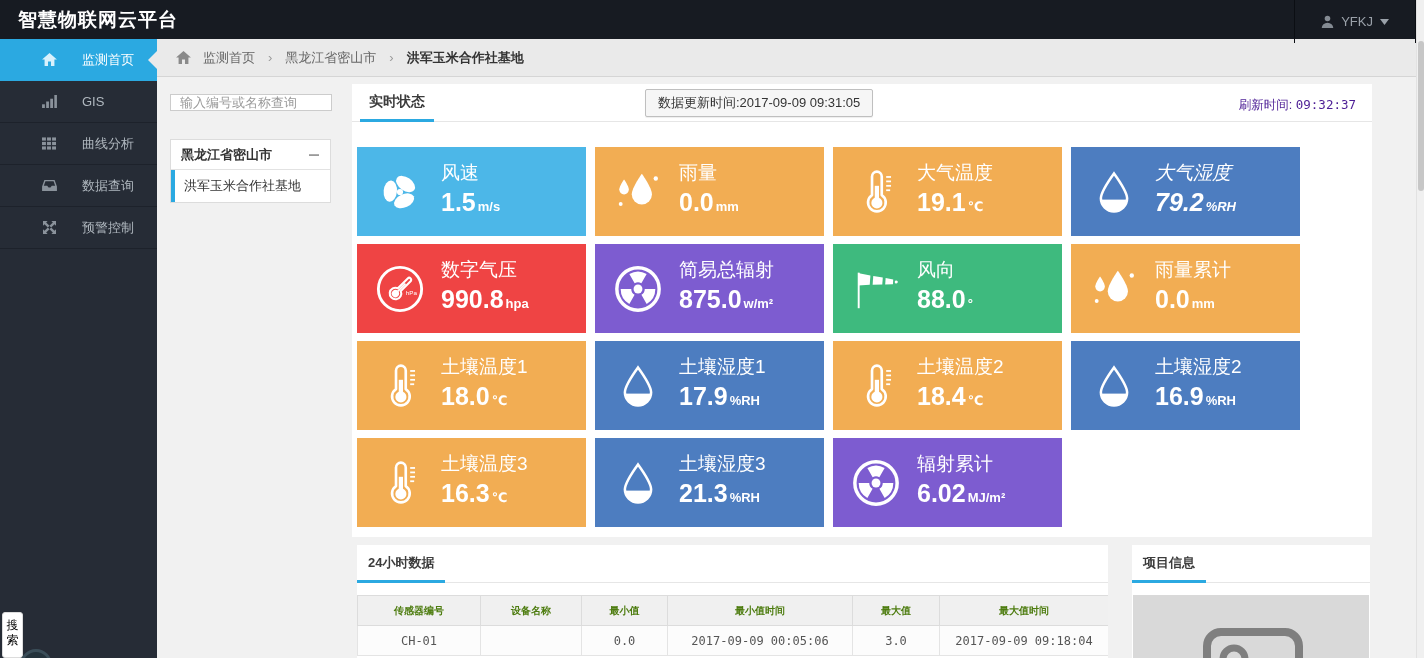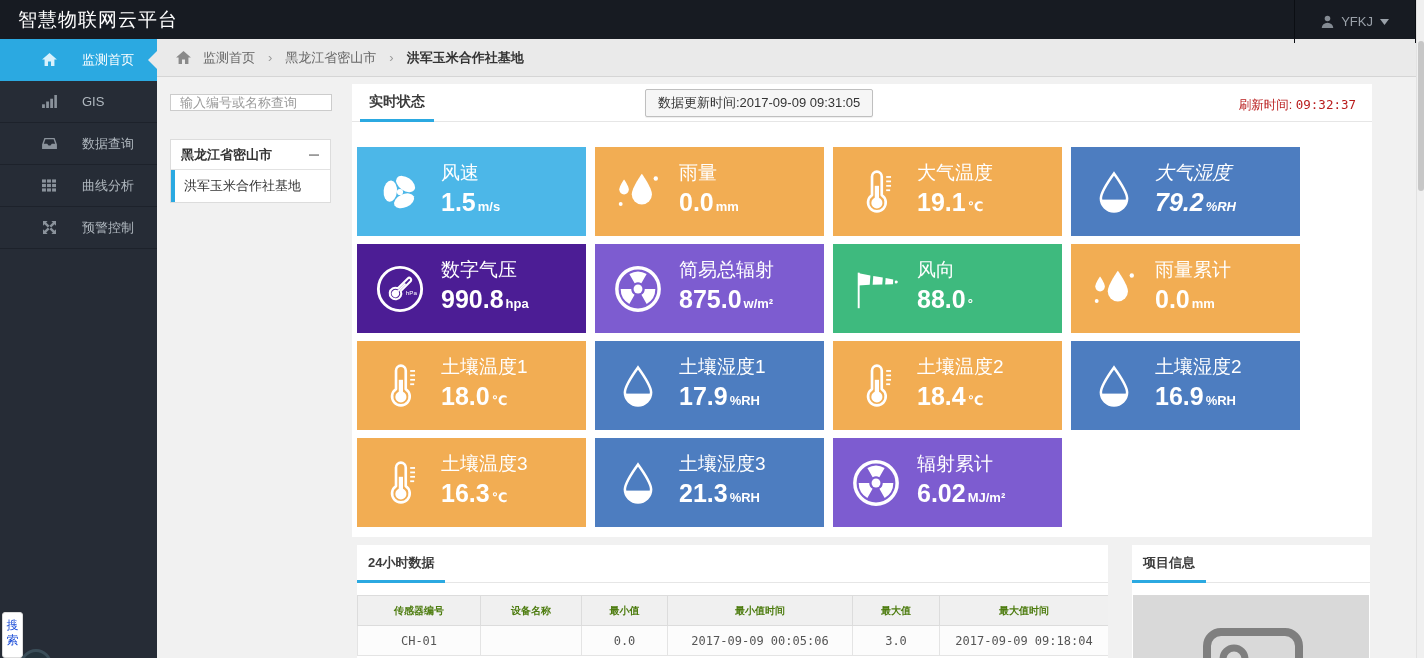--- a/index.html
+++ b/index.html
@@ -3,21 +3,21 @@
 <meta charset="utf-8">
 <style>
   * { margin:0; padding:0; box-sizing:border-box; }
   html,body { width:1424px; height:658px; overflow:hidden; background:#f1f1f1;
               font-family:"Liberation Sans","DejaVu Sans",sans-serif; }
   #app { position:relative; width:1424px; height:658px; overflow:hidden; background:#f1f1f1; }
 
   
   .header { position:absolute; left:0; top:0; width:1424px; height:39px; background:#171b22; z-index:3; }
   .header-title { position:absolute; left:18px; top:0; line-height:39px; color:#fff;
-                  font-size:19px; font-weight:normal; letter-spacing:1px; }
+                  font-size:19px; font-weight:bold; letter-spacing:1px; }
   .user-box { position:absolute; right:8px; top:0; height:43px; display:flex; align-items:center; gap:7px;
               padding:0 26px; border-left:1px solid #0b0e13; border-right:1px solid #0b0e13;
               color:#9aa1a9; font-size:13px; cursor:pointer; }
   .user-box .uicon { display:flex; color:#848b93; }
   .user-box .caret { display:flex; color:#9aa1a9; }
 
   
   .scrollbar { position:absolute; right:0; top:0; width:8px; height:658px; background:#f0f0f0;
                border-left:1px solid #e2e2e2; z-index:6; }
   .scroll-thumb { position:absolute; left:1px; top:41px; width:6px; height:150px; background:#c7c7c7; border-radius:3px; }
@@ -53,21 +53,21 @@
                border-left:4px solid #2ba9e1; font-size:13px; color:#333; background:#fff; cursor:pointer; }
 
   
   .main-card { position:absolute; left:352px; top:84px; width:1020px; height:453px; background:#fff; z-index:1; }
   .tab-row { position:relative; height:38px; border-bottom:1px solid #e6e6e6; }
   .tab { position:absolute; left:8px; top:9px; padding:0 9px 8px 9px; font-size:14px; font-weight:bold; color:#3c3c3c;
          border-bottom:3px solid #2ba9e1; cursor:pointer; }
   .update-btn { position:absolute; left:293px; top:5px; height:28px; line-height:26px; padding:0 12px;
                 border:1px solid #bfbfbf; background:#f6f6f6; font-size:13px; color:#333; border-radius:2px;
                 box-shadow:0 1px 1px rgba(0,0,0,0.07); cursor:pointer; white-space:nowrap; }
-  .refresh { position:absolute; right:16px; top:13px; font-size:12.5px; color:#b91c1c; }
+  .refresh { position:absolute; right:16px; top:13px; font-size:12.5px; color:#4c1d95; }
   .refresh .rt { font-family:"DejaVu Sans Mono",monospace; }
 
   
   .tiles { position:absolute; left:5px; top:63px; width:943px; display:grid;
            grid-template-columns:repeat(4,229px); gap:8px 9px; }
   .tile { position:relative; height:89px; color:#fff; overflow:hidden; }
   .tile-icon { position:absolute; left:16px; top:50%; transform:translateY(-50%); width:54px; height:54px;
                display:flex; align-items:center; justify-content:center; }
   .tile-name { position:absolute; left:84px; top:13px; font-size:19px; }
   .tile-value { position:absolute; left:84px; top:41px; }
@@ -87,21 +87,21 @@
   .img-ph { position:absolute; left:1px; top:50px; width:236px; height:63px; background:#d9d9d9; overflow:hidden; }
   .img-ph .ph-icon { position:absolute; left:70px; top:33px; display:flex; }
 
   
   .float-search { position:absolute; left:2px; top:612px; width:21px; height:46px; background:#fff;
                   border:1px solid #dcdcdc; border-radius:3px; z-index:7; display:flex; flex-direction:column;
                   align-items:center; padding-top:3px; cursor:pointer; overflow:hidden; }
   .ring { width:13px; height:13px; border-radius:50%; position:relative; flex:none;
           background:conic-gradient(#f08300,#ffd000,#8bc53f,#31a554,#f08300); }
   .ring::after { content:""; position:absolute; left:3px; top:3px; width:7px; height:7px; border-radius:50%; background:#fff; }
-  .float-search-label { width:14px; font-size:12px; color:#1d4ed8; line-height:15px; text-align:center;
+  .float-search-label { width:14px; font-size:12px; color:#000000; line-height:15px; text-align:center;
                         word-break:break-all; margin-top:2px; }
   .float-circle { position:absolute; left:20px; top:649px; width:32px; height:32px; border-radius:50%;
                   background:#24333c; border:3px solid #3b4e59; z-index:7; }
 
   svg { display:block; }
 </style>
 </head>
 <body>
 
 <div id="app">
@@ -142,42 +142,42 @@
               <rect x="4.4" y="7" width="3" height="7"></rect>
               <rect x="8.8" y="4" width="3" height="10"></rect>
               <rect x="13.2" y="0" width="2.8" height="14"></rect>
             </svg>
           </span>
     <span>GIS</span>
   </div>
 
   <div class="side-item">
     <span class="icon">
-            <svg width="15" height="13" viewBox="0 0 16 14" fill="currentColor">
-              <path d="M2.5 1 H13.5 L16 8 V13 H0 V8 Z M3.6 2.5 L1.9 7.2 H5.5 L7 9.2 H9 L10.5 7.2 H14.1 L12.4 2.5 Z"></path>
-            </svg>
-          </span>
-    <span>数据查询</span>
-  </div>
-
-  <div class="side-item">
-    <span class="icon">
             <svg width="14" height="13" viewBox="0 0 15 13" fill="currentColor">
               <rect x="0" y="0" width="4.2" height="3.4"></rect>
               <rect x="5.4" y="0" width="4.2" height="3.4"></rect>
               <rect x="10.8" y="0" width="4.2" height="3.4"></rect>
               <rect x="0" y="4.8" width="4.2" height="3.4"></rect>
               <rect x="5.4" y="4.8" width="4.2" height="3.4"></rect>
               <rect x="10.8" y="4.8" width="4.2" height="3.4"></rect>
               <rect x="0" y="9.6" width="4.2" height="3.4"></rect>
               <rect x="5.4" y="9.6" width="4.2" height="3.4"></rect>
               <rect x="10.8" y="9.6" width="4.2" height="3.4"></rect>
             </svg>
           </span>
     <span>曲线分析</span>
+  </div>
+
+  <div class="side-item">
+    <span class="icon">
+            <svg width="15" height="13" viewBox="0 0 16 14" fill="currentColor">
+              <path d="M2.5 1 H13.5 L16 8 V13 H0 V8 Z M3.6 2.5 L1.9 7.2 H5.5 L7 9.2 H9 L10.5 7.2 H14.1 L12.4 2.5 Z"></path>
+            </svg>
+          </span>
+    <span>数据查询</span>
   </div>
 
   <div class="side-item">
     <span class="icon">
             <svg width="13" height="13" viewBox="0 0 14 14" fill="currentColor">
               <path d="M0 0 h5 L3.4 1.6 7 5.2 5.2 7 1.6 3.4 0 5 Z"></path>
               <path d="M14 0 v5 L12.4 3.4 8.8 7 7 5.2 10.6 1.6 9 0 Z"></path>
               <path d="M0 14 v-5 l1.6 1.6 L5.2 7 7 8.8 3.4 12.4 5 14 Z"></path>
               <path d="M14 14 h-5 l1.6 -1.6 L7 8.8 8.8 7 12.4 10.6 14 9 Z"></path>
             </svg>
@@ -279,21 +279,21 @@
                 </clipPath>
               </defs>
               <path d="M26 4 C26 4 10.5 25.5 10.5 33.5 a15.5 15.5 0 0 0 31 0 C41.5 25.5 26 4 26 4 Z" fill="none" stroke="#fff" stroke-width="3"></path>
               <rect x="8" y="35" width="36" height="16" fill="#fff" clip-path="url(#wdclip)"></rect>
             </svg>
           </span>
     <span class="tile-name">大气湿度</span>
     <span class="tile-value"><b>79.2</b><span class="tile-unit">%RH</span></span>
   </div>
 
-  <div class="tile" style="background-color: #4c1d95;">
+  <div class="tile" style="background-color: #ef4444;">
     <span class="tile-icon">
             <svg width="50" height="50" viewBox="0 0 52 52">
               <circle cx="26" cy="26" r="22.5" fill="none" stroke="#fff" stroke-width="3"></circle>
               <g transform="rotate(45 26 26)">
                 <path d="M23.9 12.5 a2.1 2.1 0 0 1 4.2 0 V27 a6 6 0 1 1 -4.2 0 Z" fill="none" stroke="#fff" stroke-width="2.2"></path>
                 <circle cx="26" cy="32.8" r="3.8" fill="#fff"></circle>
                 <rect x="25" y="18" width="2" height="14" fill="#fff"></rect>
               </g>
               <text x="32" y="32" font-size="6.5" fill="#fff" font-family="Liberation Sans,sans-serif">hPa</text>
             </svg>

